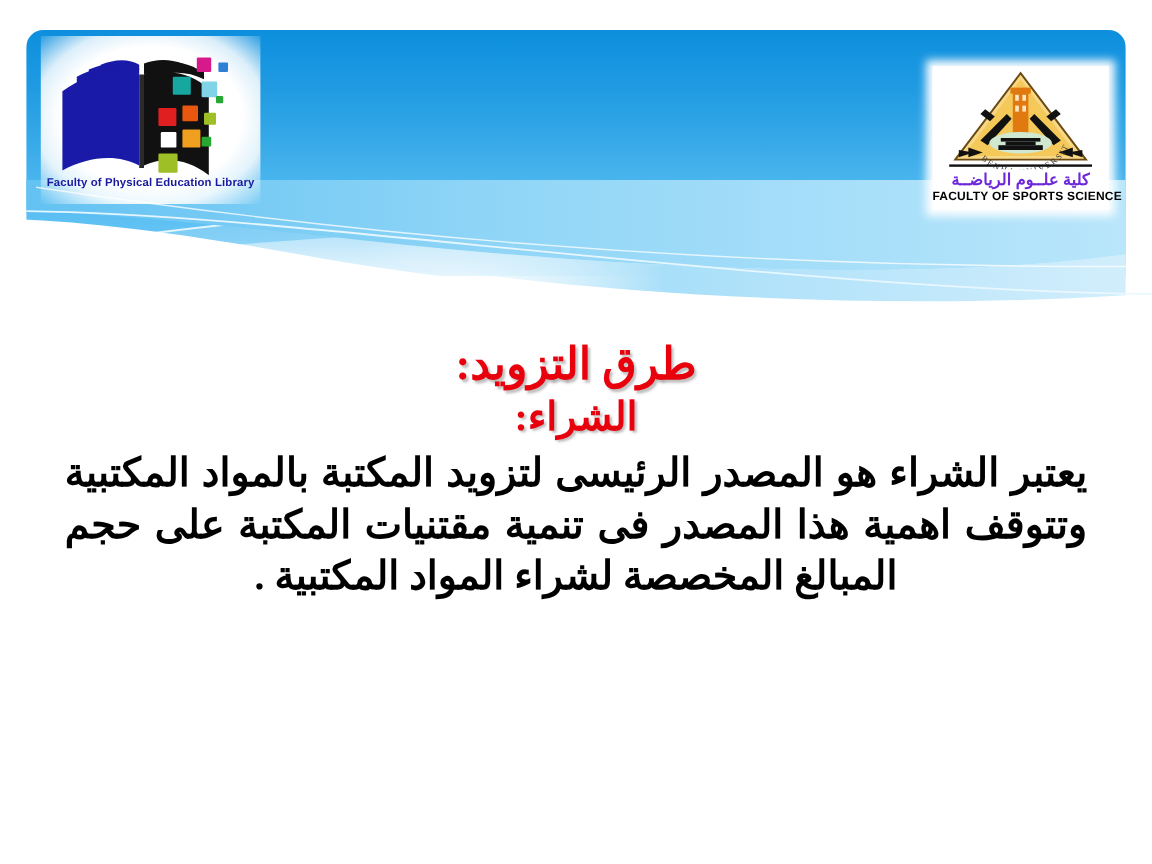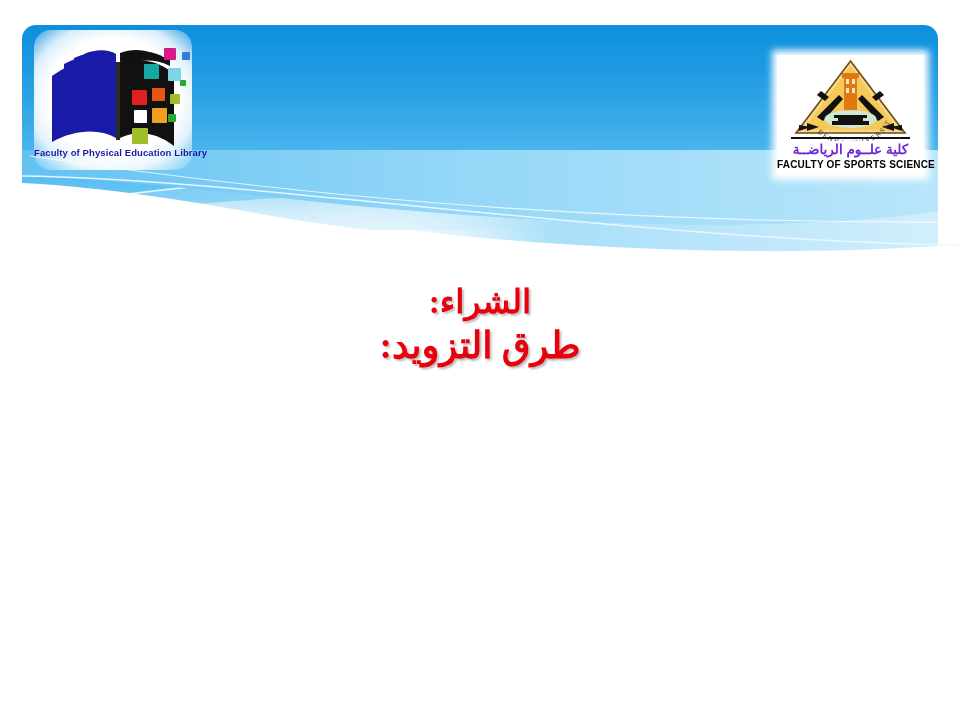--- a/index.html
+++ b/index.html
@@ -40,22 +40,22 @@
   
   #wave-lower{
     position:absolute;left:0;top:150px;width:960px;height:130px;
     display:block;
   }
 
   
   #lib-logo{
     position:absolute;
     left:34px;top:30px;
-    width:158px;height:140px;
-    border-radius:17px;
+    width:183px;height:140px;
+    border-radius:0;
     background:radial-gradient(ellipse 72% 72% at 50% 48%,#ffffff 58%,rgba(255,255,255,0.85) 74%,rgba(255,255,255,0.0) 100%);
   }
   #lib-logo svg{position:absolute;left:0;top:0;}
   #lib-logo-caption{
     position:absolute;
     left:0;right:0;bottom:12px;
     text-align:center;
     color:#1a1a9e;
     font-size:9.5px;
     font-weight:bold;
@@ -246,17 +246,18 @@
       <text font-size="7" font-family="Liberation Serif, serif" fill="#3a3a3a" letter-spacing="1.6">
         <textPath href="#sealarc" startOffset="12%">BENHA UNIVERSITY</textPath>
       </text>
     </svg>
     <div id="uni-rule"></div>
     <div id="uni-ar">كلية علــوم الرياضــة</div>
     <div id="uni-en">FACULTY OF SPORTS SCIENCE</div>
   </div>
 
   <div id="content">
+    <p class="title-line" id="title-1">طرق التزويد:</p>
     <p class="title-line" id="title-2">الشراء:</p>
-    <p class="title-line" id="title-1">طرق التزويد:</p>
+    <p id="para">يعتبر الشراء هو المصدر الرئيسى لتزويد المكتبة بالمواد المكتبية وتتوقف اهمية هذا المصدر فى تنمية مقتنيات المكتبة على حجم المبالغ المخصصة لشراء المواد المكتبية .</p>
   </div>
 
 </div>
 
 </body></html>

